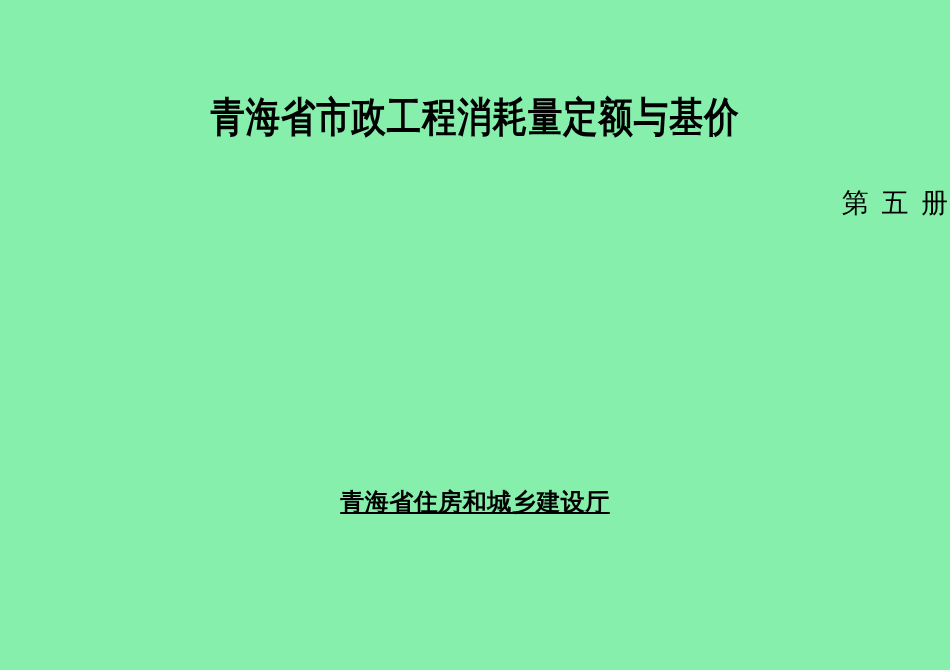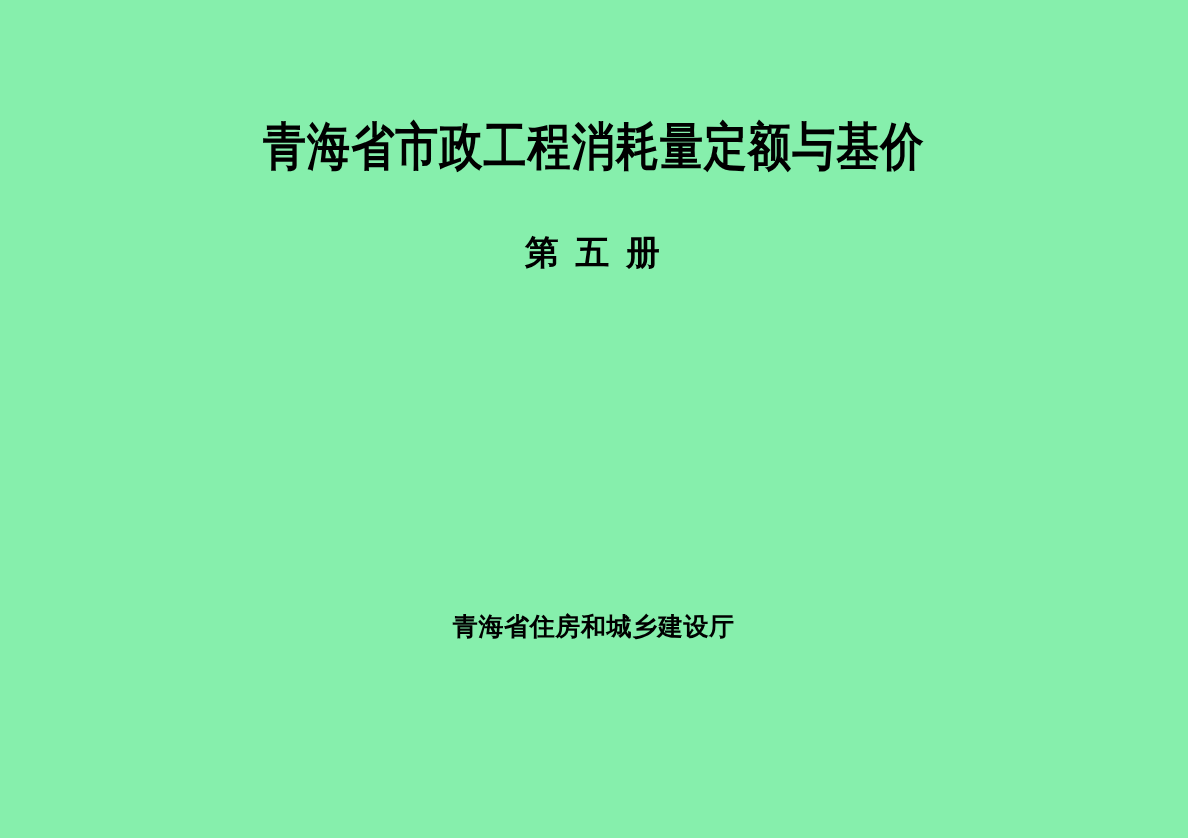--- a/index.html
+++ b/index.html
@@ -29,40 +29,41 @@
     letter-spacing: 1px;
     transform: scaleX(0.84);
     transform-origin: 50% 50%;
     white-space: nowrap;
   }
   .volume {
     position: absolute;
     top: 188px;
     left: 0;
     width: 100%;
-    text-align: center;
+    text-align: right;
     font-size: 27px;
     line-height: 1.1;
-    font-weight: 700;
+    font-weight: 400;
     letter-spacing: 2px;
     white-space: nowrap;
   }
   .imprint {
     position: absolute;
     top: 487px;
     left: 0;
     width: 100%;
     text-align: center;
   }
   .publisher {
-    font-size: 20px;
+    font-size: 24px;
     line-height: 29px;
     font-weight: 700;
     letter-spacing: 0.5px;
     white-space: nowrap;
+    text-decoration: underline;
   }
   .year {
     font-size: 25px;
     line-height: 29px;
     font-weight: 400;
     letter-spacing: 2px;
     white-space: nowrap;
   }
 </style>
 </head>

